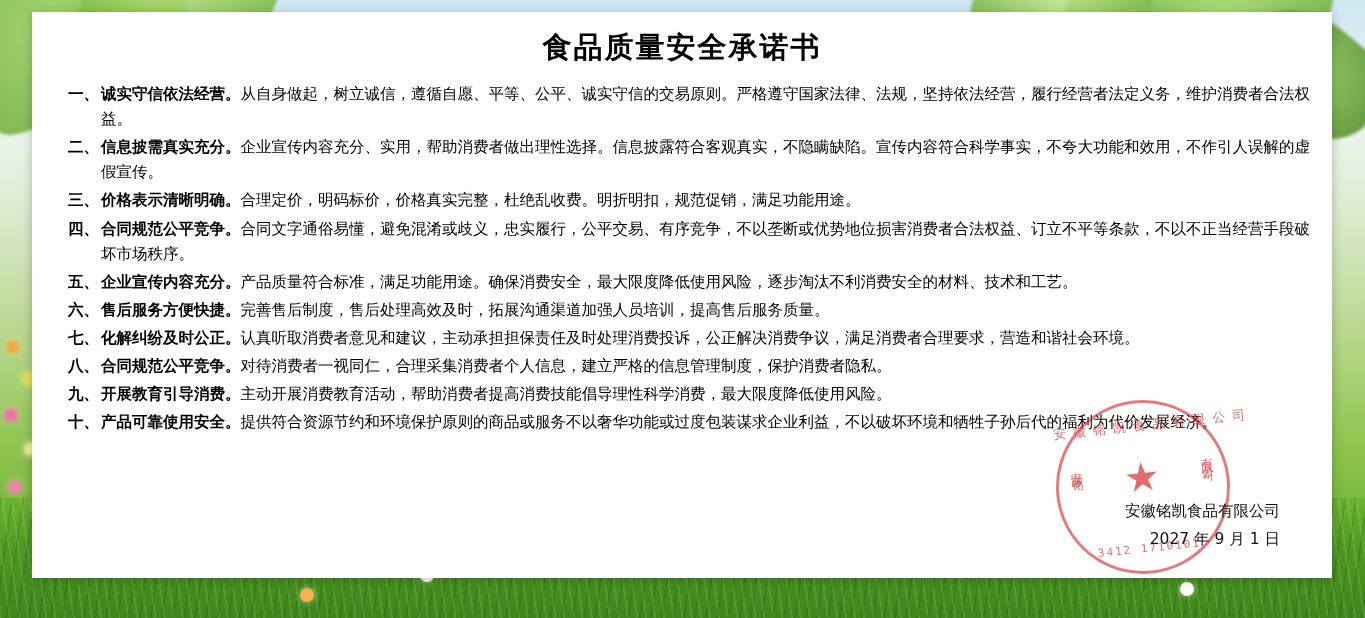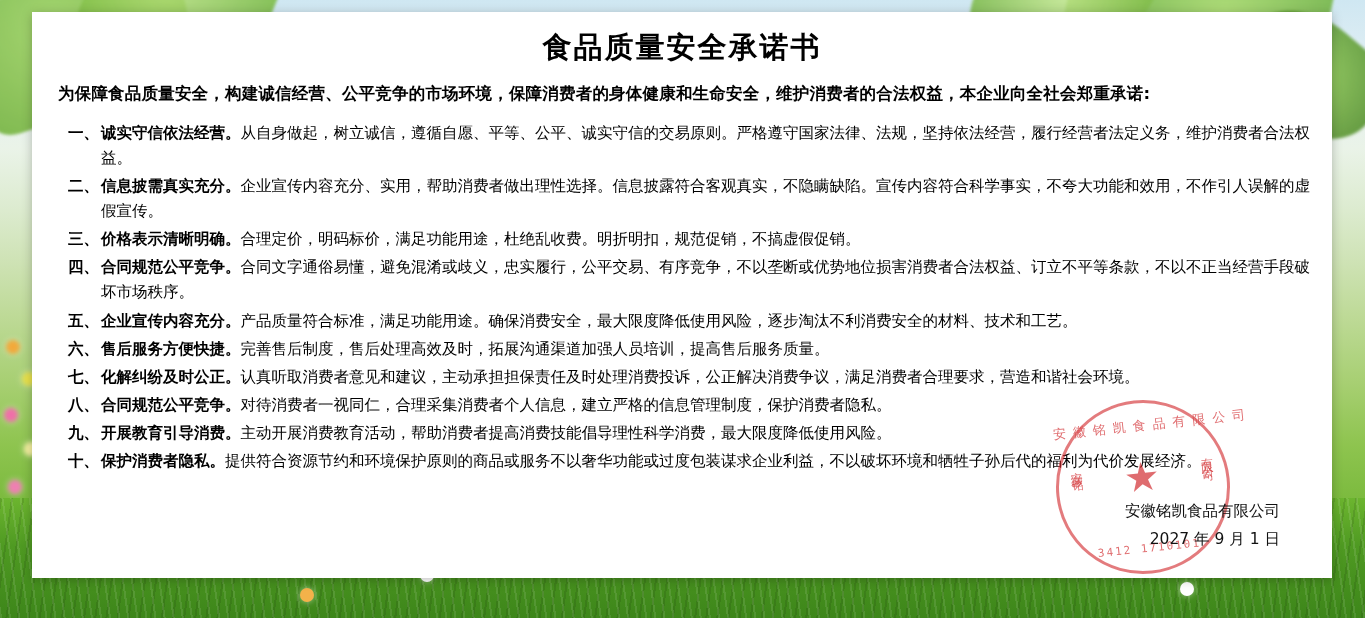--- a/index.html
+++ b/index.html
@@ -229,37 +229,36 @@
     <div class="flower" style="left:420px; top:70px; background:#ffffff;"></div>
     <div class="flower" style="left:300px; top:90px; background:#f3b24a;"></div>
     <div class="flower" style="left:980px; top:58px; background:#fdf4a8;"></div>
     <div class="flower" style="left:1180px; top:84px; background:#ffffff;"></div>
   </div>
 
   <div class="sheet">
 
     <h1 class="doc-title">食品质量安全承诺书</h1>
 
-    <p class="lead">为保障食品质量安全，构建诚信经营、公平竞争的市场环境，保障消费者的身体健康和生命安全，维护消费者的合法权益，本企业向全社会郑重承诺:</p>
 
     <ul class="clauses">
 
       <li class="clause">
         <span class="clause-num">一、</span>
         <span class="clause-body"><span class="clause-head">诚实守信依法经营。</span><span>从自身做起，树立诚信，遵循自愿、平等、公平、诚实守信的交易原则。严格遵守国家法律、法规，坚持依法经营，履行经营者法定义务，维护消费者合法权益。</span></span>
       </li>
 
       <li class="clause">
         <span class="clause-num">二、</span>
         <span class="clause-body"><span class="clause-head">信息披需真实充分。</span><span>企业宣传内容充分、实用，帮助消费者做出理性选择。信息披露符合客观真实，不隐瞒缺陷。宣传内容符合科学事实，不夸大功能和效用，不作引人误解的虚假宣传。</span></span>
       </li>
 
       <li class="clause">
         <span class="clause-num">三、</span>
-        <span class="clause-body"><span class="clause-head">价格表示清晰明确。</span><span>合理定价，明码标价，满足功能用途，杜绝乱收费。明折明扣，规范促销，不搞虚假促销。</span></span>
+        <span class="clause-body"><span class="clause-head">价格表示清晰明确。</span><span>合理定价，明码标价，价格真实完整，杜绝乱收费。明折明扣，规范促销，满足功能用途。</span></span>
       </li>
 
       <li class="clause">
         <span class="clause-num">四、</span>
         <span class="clause-body"><span class="clause-head">合同规范公平竞争。</span><span>合同文字通俗易懂，避免混淆或歧义，忠实履行，公平交易、有序竞争，不以垄断或优势地位损害消费者合法权益、订立不平等条款，不以不正当经营手段破坏市场秩序。</span></span>
       </li>
 
       <li class="clause">
         <span class="clause-num">五、</span>
         <span class="clause-body"><span class="clause-head">企业宣传内容充分。</span><span>产品质量符合标准，满足功能用途。确保消费安全，最大限度降低使用风险，逐步淘汰不利消费安全的材料、技术和工艺。</span></span>
@@ -280,21 +279,21 @@
         <span class="clause-body"><span class="clause-head">合同规范公平竞争。</span><span>对待消费者一视同仁，合理采集消费者个人信息，建立严格的信息管理制度，保护消费者隐私。</span></span>
       </li>
 
       <li class="clause">
         <span class="clause-num">九、</span>
         <span class="clause-body"><span class="clause-head">开展教育引导消费。</span><span>主动开展消费教育活动，帮助消费者提高消费技能倡导理性科学消费，最大限度降低使用风险。</span></span>
       </li>
 
       <li class="clause">
         <span class="clause-num">十、</span>
-        <span class="clause-body"><span class="clause-head">保护消费者隐私。</span><span>提供符合资源节约和环境保护原则的商品或服务不以奢华功能或过度包装谋求企业利益，不以破坏环境和牺牲子孙后代的福利为代价发展经济。</span></span>
+        <span class="clause-body"><span class="clause-head">产品可靠使用安全。</span><span>提供符合资源节约和环境保护原则的商品或服务不以奢华功能或过度包装谋求企业利益，不以破坏环境和牺牲子孙后代的福利为代价发展经济。</span></span>
       </li>
 
     </ul>
 
     <div class="signature-area">
       <div class="stamp">
         <div class="stamp-inner">
           <div class="stamp-arc-top">安徽铭凯食品有限公司</div>
           <div class="stamp-side-l">安徽铭</div>
           <div class="stamp-side-r">有限公司</div>

